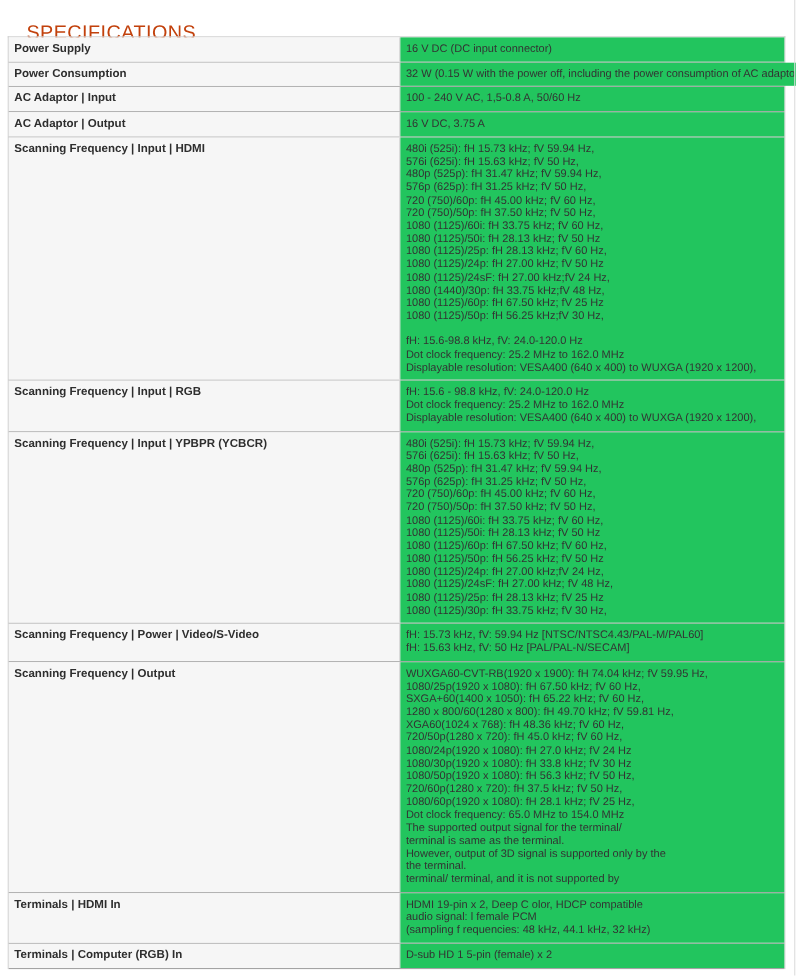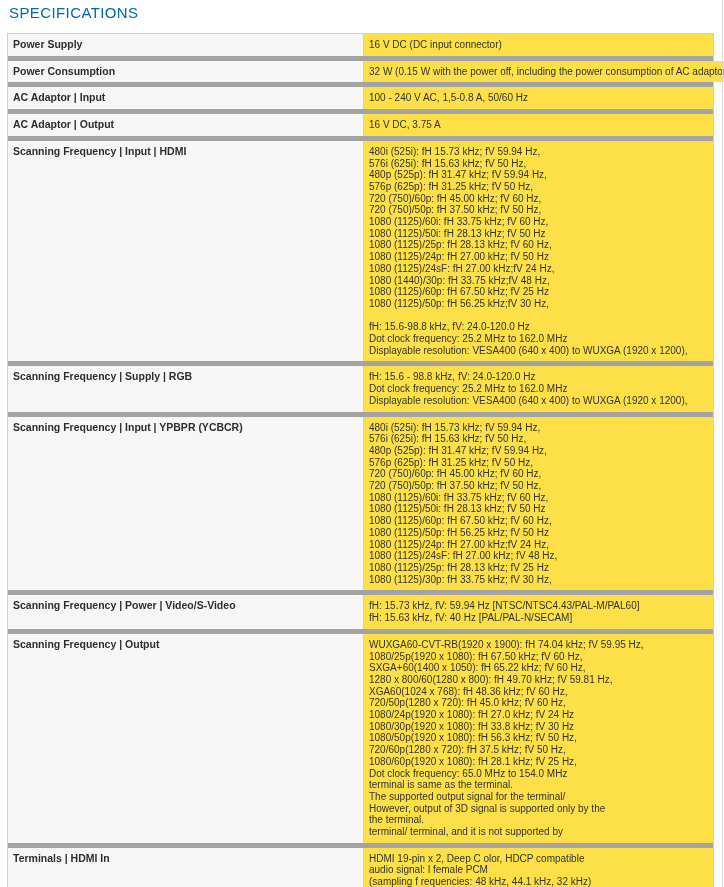--- a/index.html
+++ b/index.html
@@ -11,57 +11,57 @@
   body {
     position: relative;
     width: 724px;
     height: 887px;
     overflow: hidden;
   }
   .page-title {
     position: absolute;
     left: 8px;
     top: 3px;
-    margin: 1px;
-    font-size: 15px;
+    margin: 16px;
+    font-size: 18px;
     font-weight: 500;
     letter-spacing: 0.4px;
-    color: #0369a1;
+    color: #c2410c;
   }
   .spec-table {
     position: absolute;
     left: 7px;
     top: 33px;
     width: 707px;
     box-sizing: border-box;
     border-top: 1px solid #cfcfcf;
     border-left: 1px solid #cfcfcf;
     border-right: 1px solid #cfcfcf;
   }
   .spec-row {
     display: flex;
-    border-bottom: 5px solid #a3a3a3;
+    border-bottom: 1px solid #a3a3a3;
     align-items: stretch;
   }
   .cell {
     box-sizing: border-box;
   }
   .cell.label {
     flex: 0 0 356px;
     background: #f6f6f6;
     border-right: 1px solid #cfcfcf;
     padding: 5px 8px 5px 5px;
     font-size: 10.5px;
     font-weight: bold;
     color: #2e2e2e;
     line-height: 11.7px;
   }
   .cell.value {
     flex: 1 1 auto;
-    background: #fde047;
+    background: #22c55e;
     padding: 5px 8px 5px 5px;
     font-size: 10px;
     color: #333333;
   }
   .line {
     line-height: 11.7px;
     min-height: 11.7px;
     white-space: nowrap;
   }
   .page-edge {
@@ -120,21 +120,21 @@
         <div class="line">1080 (1440)/30p: fH 33.75 kHz;fV 48 Hz,</div>
         <div class="line">1080 (1125)/60p: fH 67.50 kHz; fV 25 Hz</div>
         <div class="line">1080 (1125)/50p: fH 56.25 kHz;fV 30 Hz,</div>
         <div class="line empty"></div>
         <div class="line">fH: 15.6-98.8 kHz, fV: 24.0-120.0 Hz</div>
         <div class="line">Dot clock frequency: 25.2 MHz to 162.0 MHz</div>
         <div class="line">Displayable resolution: VESA400 (640 x 400) to WUXGA (1920 x 1200),</div>
       </div>
     </div>
     <div class="spec-row">
-      <div class="cell label">Scanning Frequency | Supply | RGB</div>
+      <div class="cell label">Scanning Frequency | Input | RGB</div>
       <div class="cell value">
         <div class="line">fH: 15.6 - 98.8 kHz, fV: 24.0-120.0 Hz</div>
         <div class="line">Dot clock frequency: 25.2 MHz to 162.0 MHz</div>
         <div class="line">Displayable resolution: VESA400 (640 x 400) to WUXGA (1920 x 1200),</div>
       </div>
     </div>
     <div class="spec-row">
       <div class="cell label">Scanning Frequency | Input | YPBPR (YCBCR)</div>
       <div class="cell value">
         <div class="line">480i (525i): fH 15.73 kHz; fV 59.94 Hz,</div>
@@ -150,40 +150,40 @@
         <div class="line">1080 (1125)/24p: fH 27.00 kHz;fV 24 Hz,</div>
         <div class="line">1080 (1125)/24sF: fH 27.00 kHz; fV 48 Hz,</div>
         <div class="line">1080 (1125)/25p: fH 28.13 kHz; fV 25 Hz</div>
         <div class="line">1080 (1125)/30p: fH 33.75 kHz; fV 30 Hz,</div>
       </div>
     </div>
     <div class="spec-row">
       <div class="cell label">Scanning Frequency | Power | Video/S-Video</div>
       <div class="cell value">
         <div class="line">fH: 15.73 kHz, fV: 59.94 Hz [NTSC/NTSC4.43/PAL-M/PAL60]</div>
-        <div class="line">fH: 15.63 kHz, fV: 40 Hz [PAL/PAL-N/SECAM]</div>
+        <div class="line">fH: 15.63 kHz, fV: 50 Hz [PAL/PAL-N/SECAM]</div>
       </div>
     </div>
     <div class="spec-row">
       <div class="cell label">Scanning Frequency | Output</div>
       <div class="cell value">
         <div class="line">WUXGA60-CVT-RB(1920 x 1900): fH 74.04 kHz; fV 59.95 Hz,</div>
         <div class="line">1080/25p(1920 x 1080): fH 67.50 kHz; fV 60 Hz,</div>
         <div class="line">SXGA+60(1400 x 1050): fH 65.22 kHz; fV 60 Hz,</div>
         <div class="line">1280 x 800/60(1280 x 800): fH 49.70 kHz; fV 59.81 Hz,</div>
         <div class="line">XGA60(1024 x 768): fH 48.36 kHz; fV 60 Hz,</div>
         <div class="line">720/50p(1280 x 720): fH 45.0 kHz; fV 60 Hz,</div>
         <div class="line">1080/24p(1920 x 1080): fH 27.0 kHz; fV 24 Hz</div>
         <div class="line">1080/30p(1920 x 1080): fH 33.8 kHz; fV 30 Hz</div>
         <div class="line">1080/50p(1920 x 1080): fH 56.3 kHz; fV 50 Hz,</div>
         <div class="line">720/60p(1280 x 720): fH 37.5 kHz; fV 50 Hz,</div>
         <div class="line">1080/60p(1920 x 1080): fH 28.1 kHz; fV 25 Hz,</div>
         <div class="line">Dot clock frequency: 65.0 MHz to 154.0 MHz</div>
+        <div class="line">The supported output signal for the terminal/</div>
         <div class="line">terminal is same as the terminal.</div>
-        <div class="line">The supported output signal for the terminal/</div>
         <div class="line">However, output of 3D signal is supported only by the</div>
         <div class="line">the terminal.</div>
         <div class="line">terminal/ terminal, and it is not supported by</div>
       </div>
     </div>
     <div class="spec-row">
       <div class="cell label">Terminals | HDMI In</div>
       <div class="cell value">
         <div class="line">HDMI 19-pin x 2, Deep C olor, HDCP compatible</div>
         <div class="line">audio signal: l female PCM</div>

